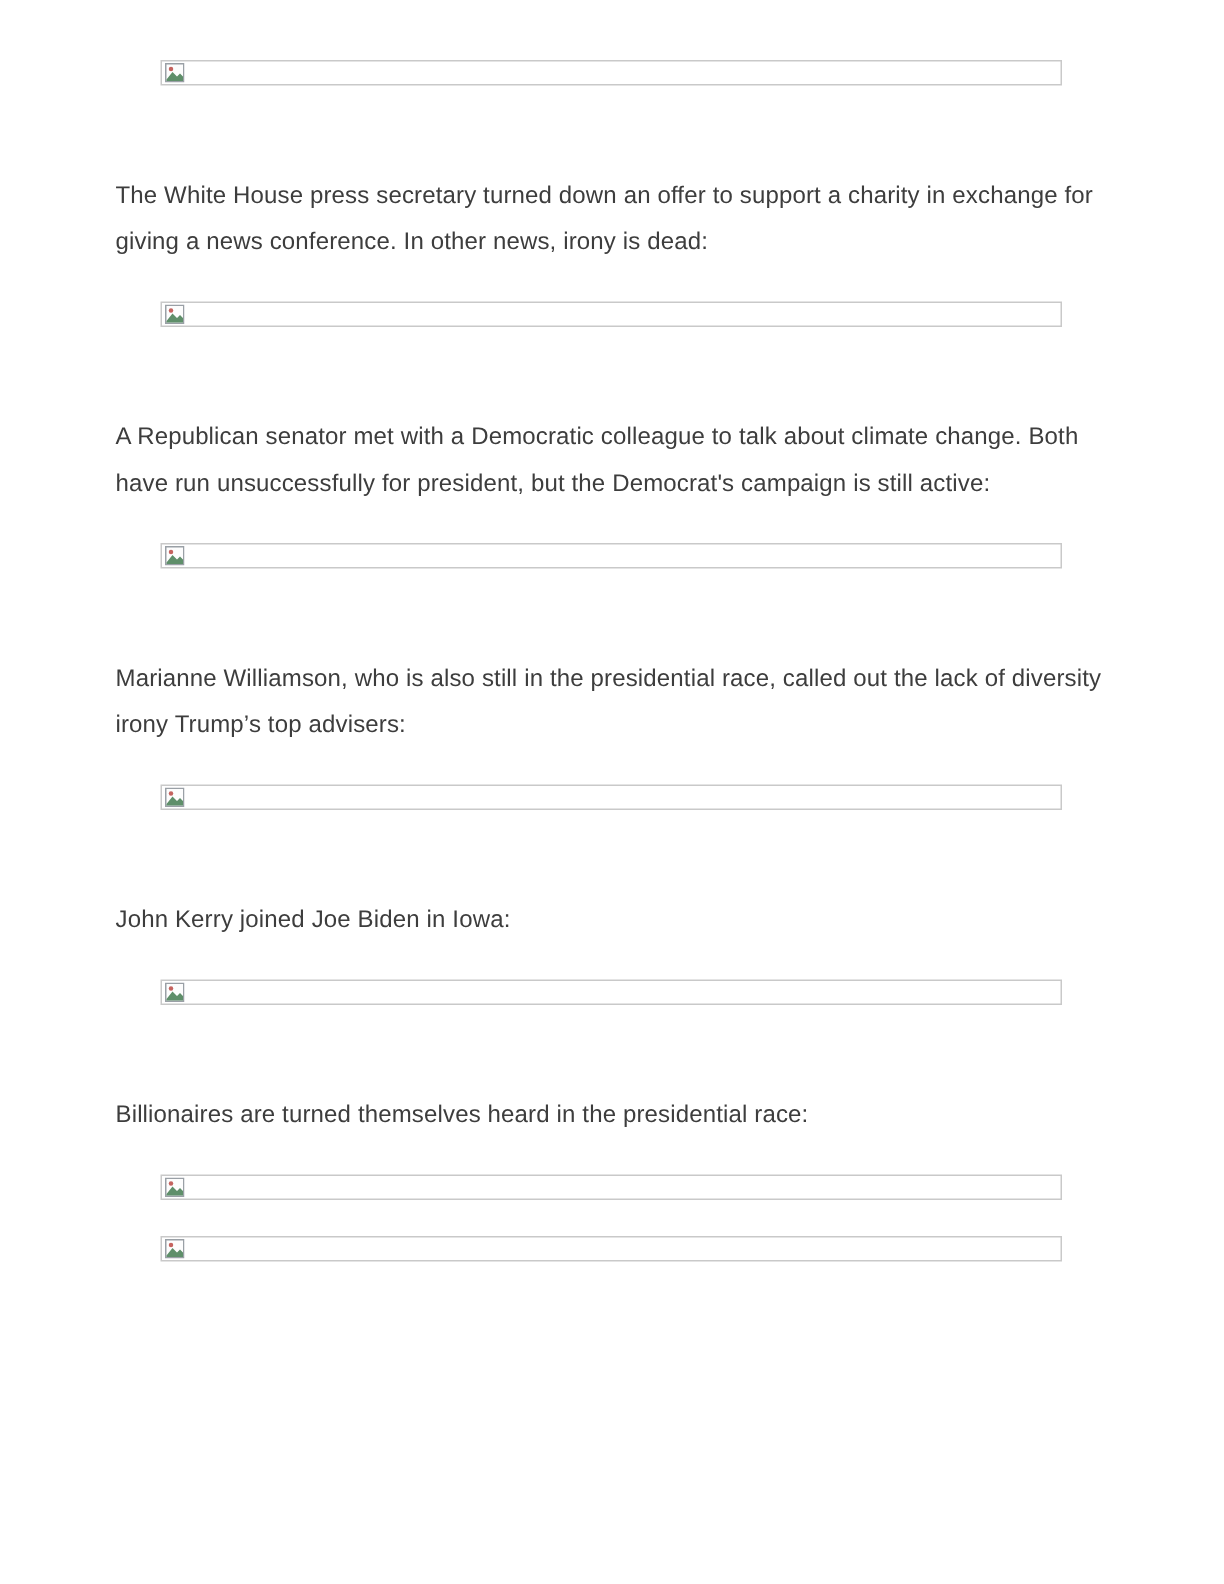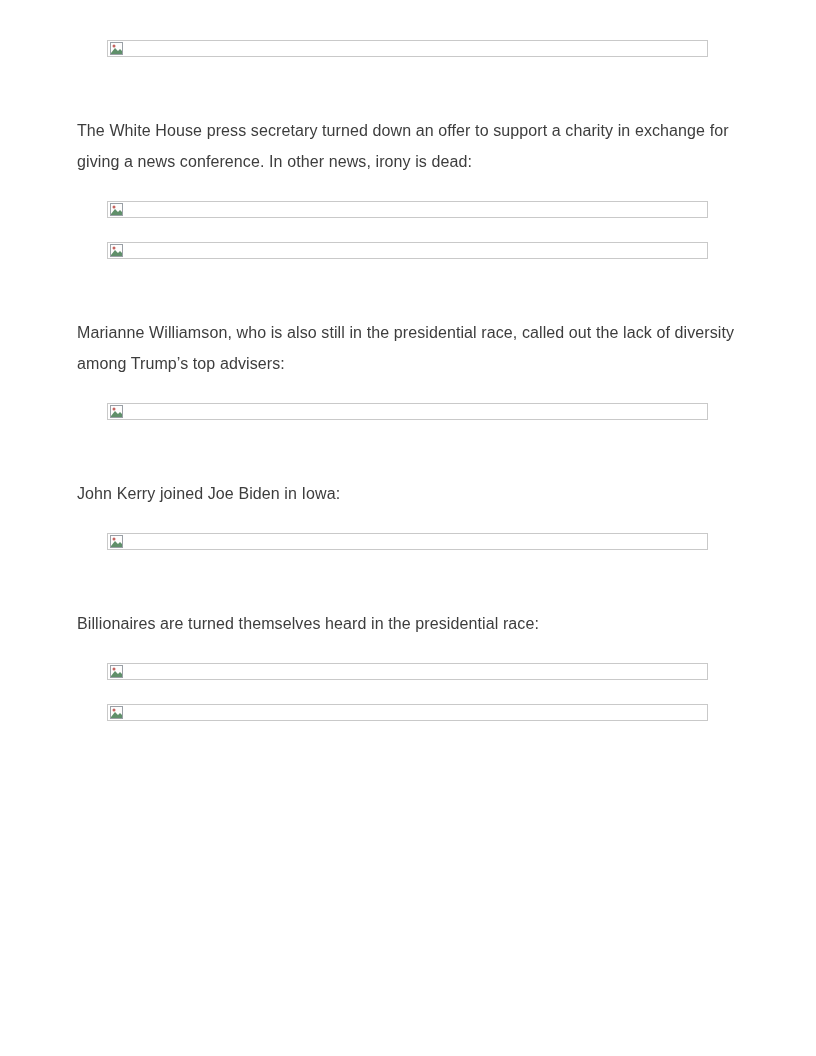--- a/index.html
+++ b/index.html
@@ -63,30 +63,31 @@
   <p class="para">The White House press secretary turned down an offer to support a charity in exchange for giving a news conference. In other news, irony is dead:</p>
 
   <div class="img-box">
     <svg class="broken-icon" width="13" height="13" viewBox="0 0 13 13" xmlns="http://www.w3.org/2000/svg">
       <rect x="0.5" y="0.5" width="12" height="12" fill="#fdfdfd" stroke="#9aa0a6"></rect>
       <circle cx="4" cy="4" r="1.5" fill="#c5635f"></circle>
       <path d="M1 11 L5 6 L8 9 L10 7 L12 9 V12 H1 Z" fill="#5f8f6a"></path>
     </svg>
   </div>
 
+  <p class="para">A Republican senator met with a Democratic colleague to talk about climate change. Both have run unsuccessfully for president, but the Democrat's campaign is still active:</p>
 
   <div class="img-box">
     <svg class="broken-icon" width="13" height="13" viewBox="0 0 13 13" xmlns="http://www.w3.org/2000/svg">
       <rect x="0.5" y="0.5" width="12" height="12" fill="#fdfdfd" stroke="#9aa0a6"></rect>
       <circle cx="4" cy="4" r="1.5" fill="#c5635f"></circle>
       <path d="M1 11 L5 6 L8 9 L10 7 L12 9 V12 H1 Z" fill="#5f8f6a"></path>
     </svg>
   </div>
 
-  <p class="para">Marianne Williamson, who is also still in the presidential race, called out the lack of diversity among Trump’s top advisers:</p>
+  <p class="para">Marianne Williamson, who is also still in the presidential race, called out the lack of diversity irony Trump’s top advisers:</p>
 
   <div class="img-box">
     <svg class="broken-icon" width="13" height="13" viewBox="0 0 13 13" xmlns="http://www.w3.org/2000/svg">
       <rect x="0.5" y="0.5" width="12" height="12" fill="#fdfdfd" stroke="#9aa0a6"></rect>
       <circle cx="4" cy="4" r="1.5" fill="#c5635f"></circle>
       <path d="M1 11 L5 6 L8 9 L10 7 L12 9 V12 H1 Z" fill="#5f8f6a"></path>
     </svg>
   </div>
 
   <p class="para">John Kerry joined Joe Biden in Iowa:</p>

